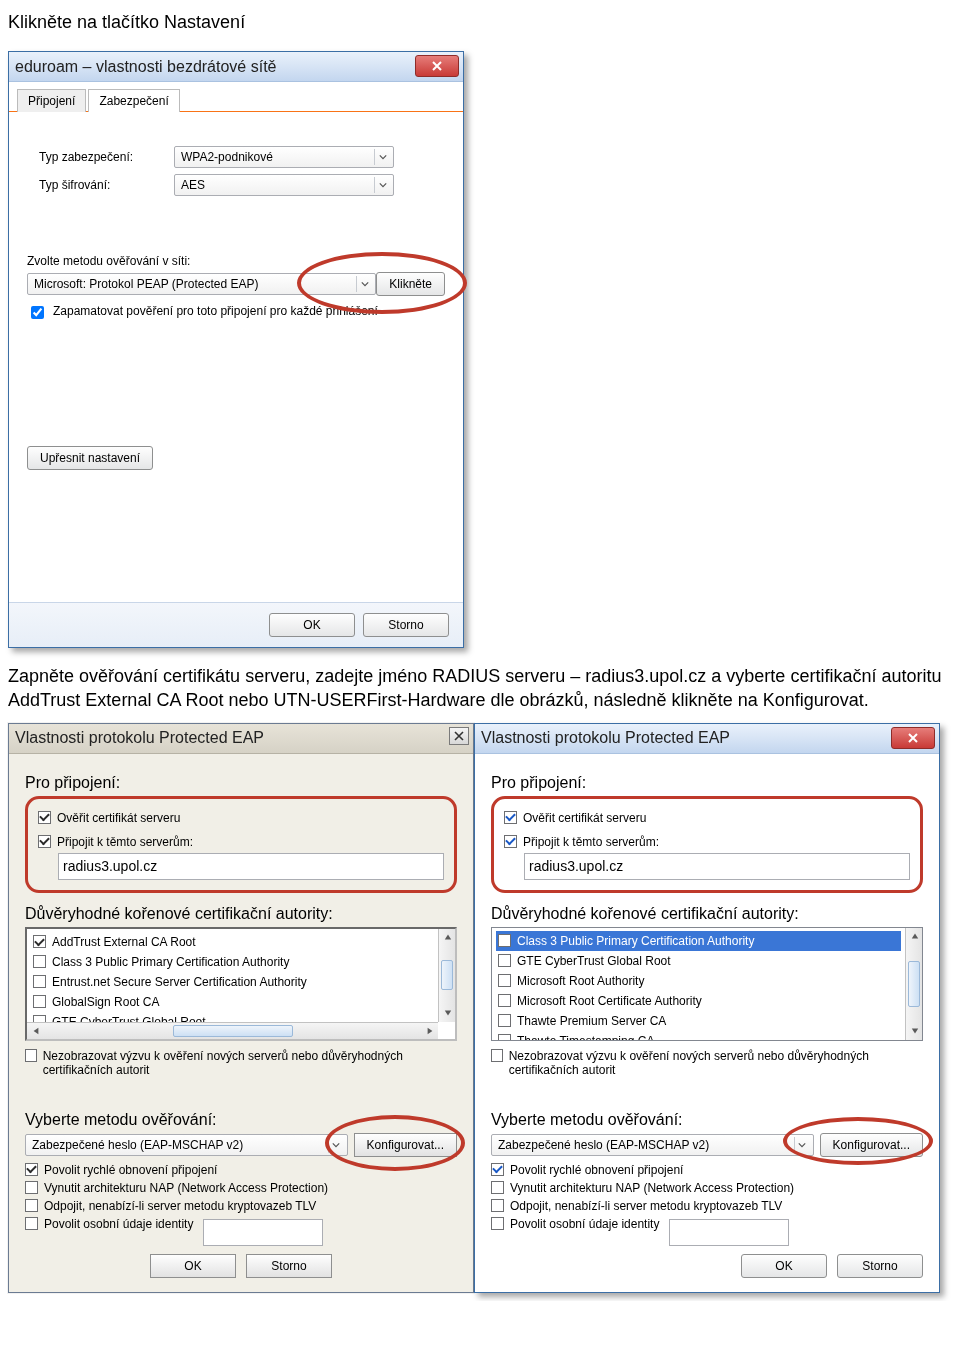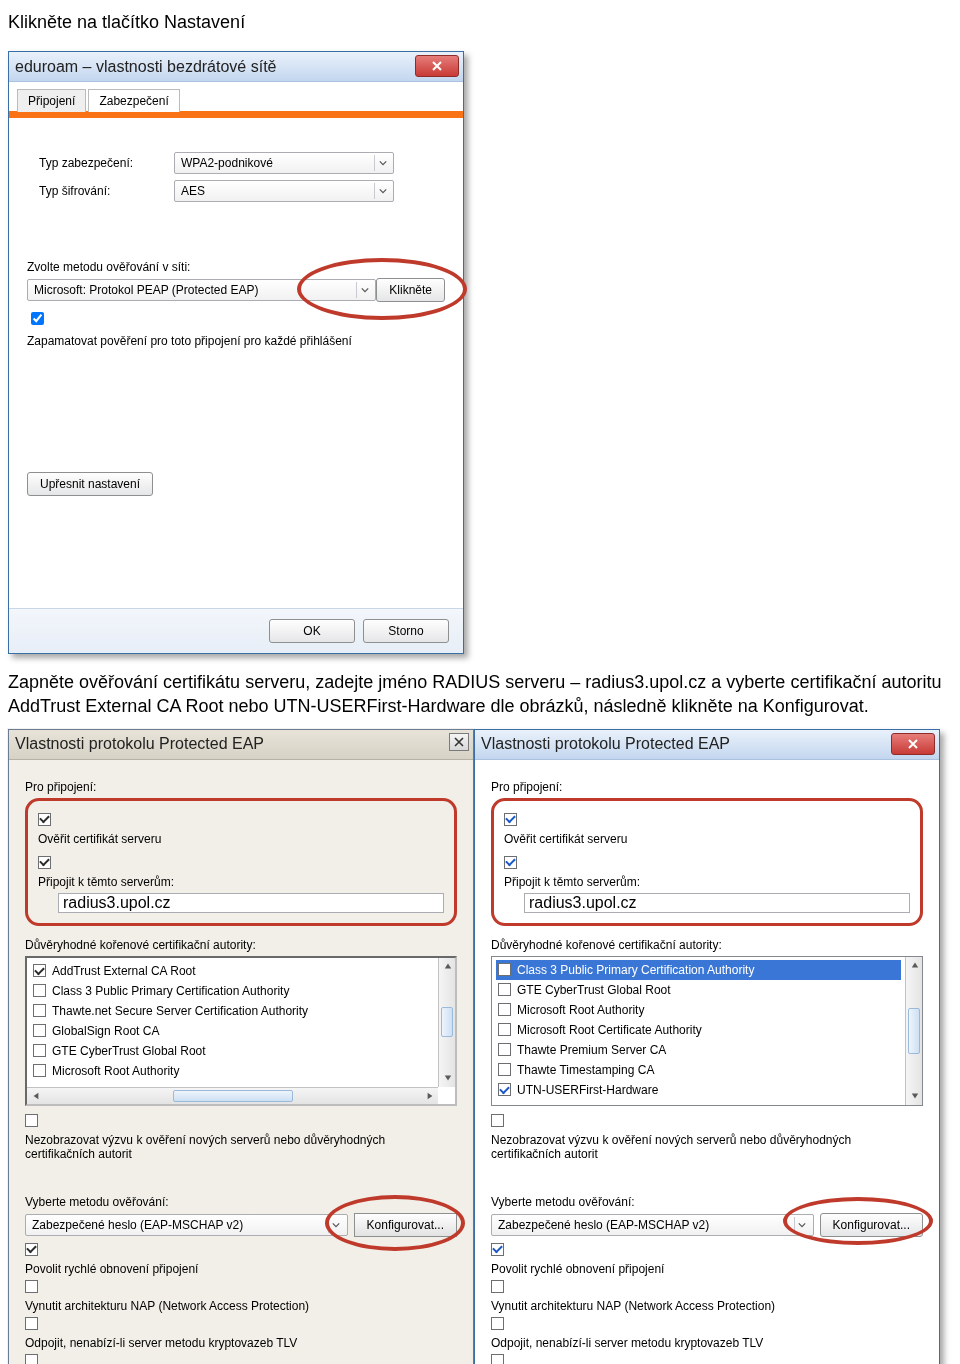--- a/index.html
+++ b/index.html
@@ -31,21 +31,21 @@
     color: #fff; display: flex; align-items: center; justify-content: center;
   }
   .close-x.classic {
     width: 20px; height: 18px;
     background: linear-gradient(#f5f5f5,#d8d8d8);
     border: 1px solid #7a7a7a; color: #333; border-radius: 0;
   }
   .close-x svg { width: 10px; height: 10px; }
 
   
-  .tabstrip { padding: 6px 3px 0 8px; border-bottom: 7px solid #f97316; background: #fff; }
+  .tabstrip { padding: 6px 3px 0 8px; border-bottom: 1px solid #f97316; background: #fff; }
   .tab {
     display: inline-block; padding: 4px 10px; font-size: 12px;
     border: 1px solid #bbb; border-bottom: none; background: #f6f6f6;
     position: relative; top: 1px; margin-right: 2px;
   }
   .tab.active { background: #fff; border-color: #bbb; }
   .tab.inactive { background: #efefef; }
 
   .body-pane { padding: 14px 18px; background: #fff; }
 
@@ -66,28 +66,28 @@
   .btn {
     border: 1px solid #8e8f8f; background: linear-gradient(#fefefe,#e5e6e7);
     height: 24px; padding: 0 12px; font-size: 12px; border-radius: 3px;
     display: inline-flex; align-items: center;
   }
   .btn-block { min-width: 86px; justify-content: center; }
   .btn-row-right { display:flex; justify-content:flex-end; gap:8px; padding: 10px 14px;
     background: linear-gradient(#f3f6fb,#e7eef7); border-top:1px solid #c9d6e8; }
 
   .lbl12 { font-size: 12px; }
-  .chk { display:flex; align-items:flex-start; gap:6px; font-size:12px; margin:4px 0;flex-direction:column; }
+  .chk { display:flex; align-items:flex-start; gap:6px; font-size:12px; margin:4px 0; }
   .chk input { margin-top: 2px; }
 
-  .group-title { font-size: 12px; margin: 6px 0 4px 0; }
-  .textbox { border: 1px solid #abadb3; height: 20px; width: 100%; padding: 0 4px; font-size: 16px; background: #fff; }
+  .group-title { font-size: 16px; margin: 6px 0 4px 0; }
+  .textbox { border: 1px solid #abadb3; height: 27px; width: 100%; padding: 0 4px; font-size: 14px; background: #fff; }
   .indent { margin-left: 20px; }
 
-  .listbox { border: 1px solid #828790; background: #fff; height: 150px; position: relative; }
+  .listbox { border: 1px solid #828790; background: #fff; height: 114px; position: relative; }
   .listbox .items { position:absolute; inset:0 17px 17px 0; overflow:hidden; padding:3px 4px; }
   .listbox .item { display:flex; align-items:center; gap:6px; font-size:12px; height:20px; padding:0 2px; }
   .listbox .item.sel { background:#3a76d6; color:#fff; }
   .listbox .scroll-v { position:absolute; top:0; right:0; bottom:17px; width:17px;
     background: linear-gradient(90deg,#f5f5f5,#e4e4e4); border-left:1px solid #c2c2c2; }
   .listbox.noh .items { bottom: 0; }
   .listbox.noh .scroll-v { bottom: 0; }
   .listbox .scroll-h { position:absolute; left:0; right:17px; bottom:0; height:17px;
     background: linear-gradient(#f5f5f5,#e4e4e4); border-top:1px solid #c2c2c2; }
   .sb-btn { width:17px; height:17px; display:flex; align-items:center; justify-content:center; }
@@ -219,21 +219,21 @@
             <div class="item">
               <span class="cbox checked"></span>
               <span>AddTrust External CA Root</span>
             </div>
             <div class="item">
               <span class="cbox"></span>
               <span>Class 3 Public Primary Certification Authority</span>
             </div>
             <div class="item">
               <span class="cbox"></span>
-              <span>Thawte.net Secure Server Certification Authority</span>
+              <span>Entrust.net Secure Server Certification Authority</span>
             </div>
             <div class="item">
               <span class="cbox"></span>
               <span>GlobalSign Root CA</span>
             </div>
             <div class="item">
               <span class="cbox"></span>
               <span>GTE CyberTrust Global Root</span>
             </div>
             <div class="item">

